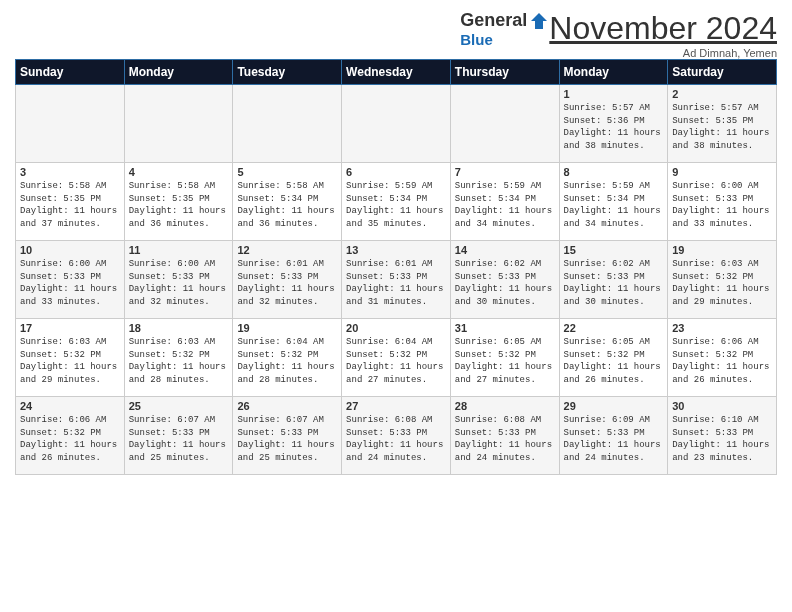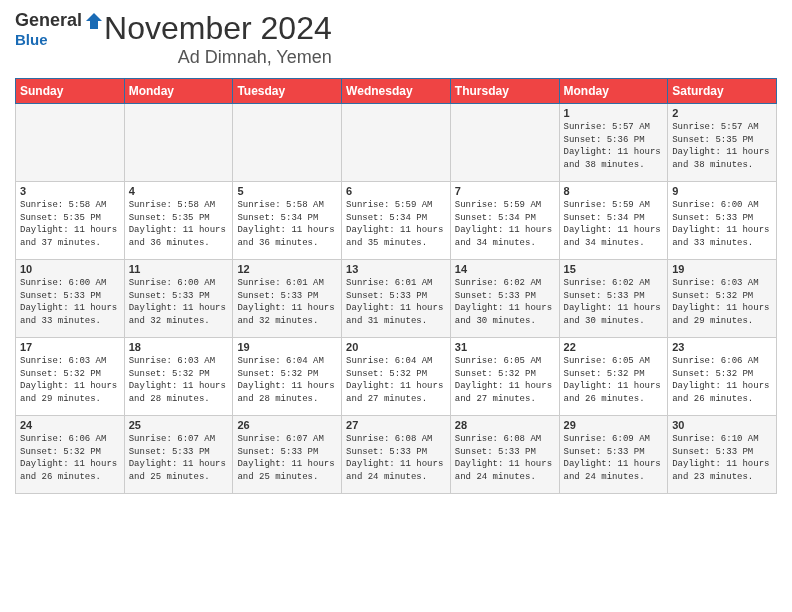--- a/index.html
+++ b/index.html
@@ -9,23 +9,23 @@
       width: 792px;
       height: 612px;
       overflow: hidden;
     }
     .container {
       width: 792px;
       padding: 10px 15px 5px 15px;
     }
     .header {
       display: flex;
-      justify-content: flex-start;
+      justify-content: flex-end;
       align-items: flex-start;
-      margin-bottom: 10px;
+      margin-bottom: 0;
     }
     .logo {
       display: flex;
       flex-direction: column;
       align-items: flex-start;
     }
     .logo-text {
       display: flex;
       align-items: center;
     }
@@ -44,32 +44,33 @@
       height: 20px;
       margin-left: 2px;
     }
     .title-block {
       text-align: right;
     }
     .month-year {
       font-size: 32px;
       color: #333;
       font-weight: normal;
+      text-decoration: underline;
     }
     .location {
-      font-size: 18px;
+      font-size: 11px;
       color: #555;
     }
     table {
       width: 100%;
       border-collapse: collapse;
       table-layout: fixed;
     }
     thead tr th {
-      background-color: #ef4444;
+      background-color: #0f172a;
       color: #fff;
       text-align: left;
       padding: 5px 4px;
       font-size: 12px;
       border: 1px solid #2e6da4;
     }
     tbody tr td {
       border: 1px solid #ccc;
       vertical-align: top;
       padding: 3px 4px;

